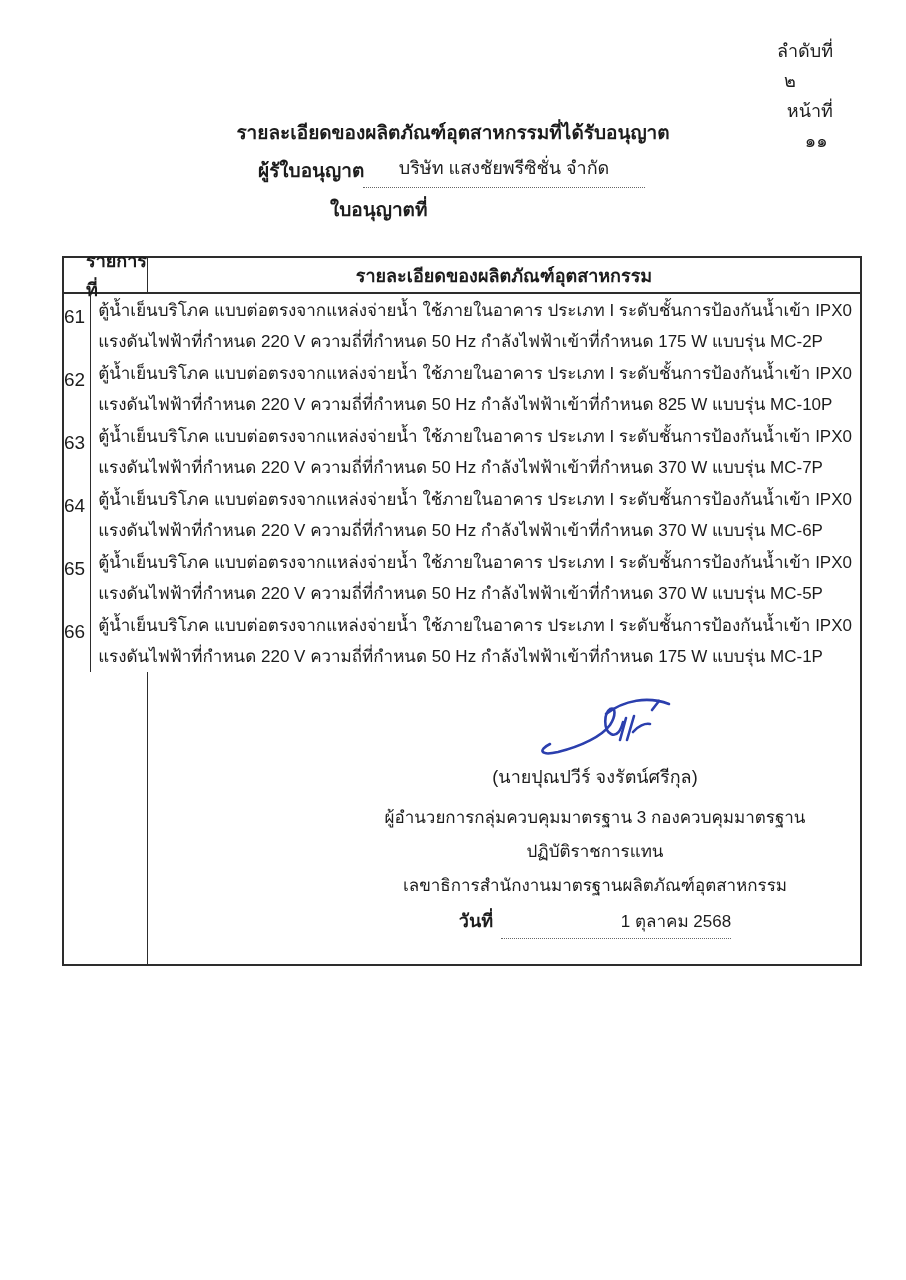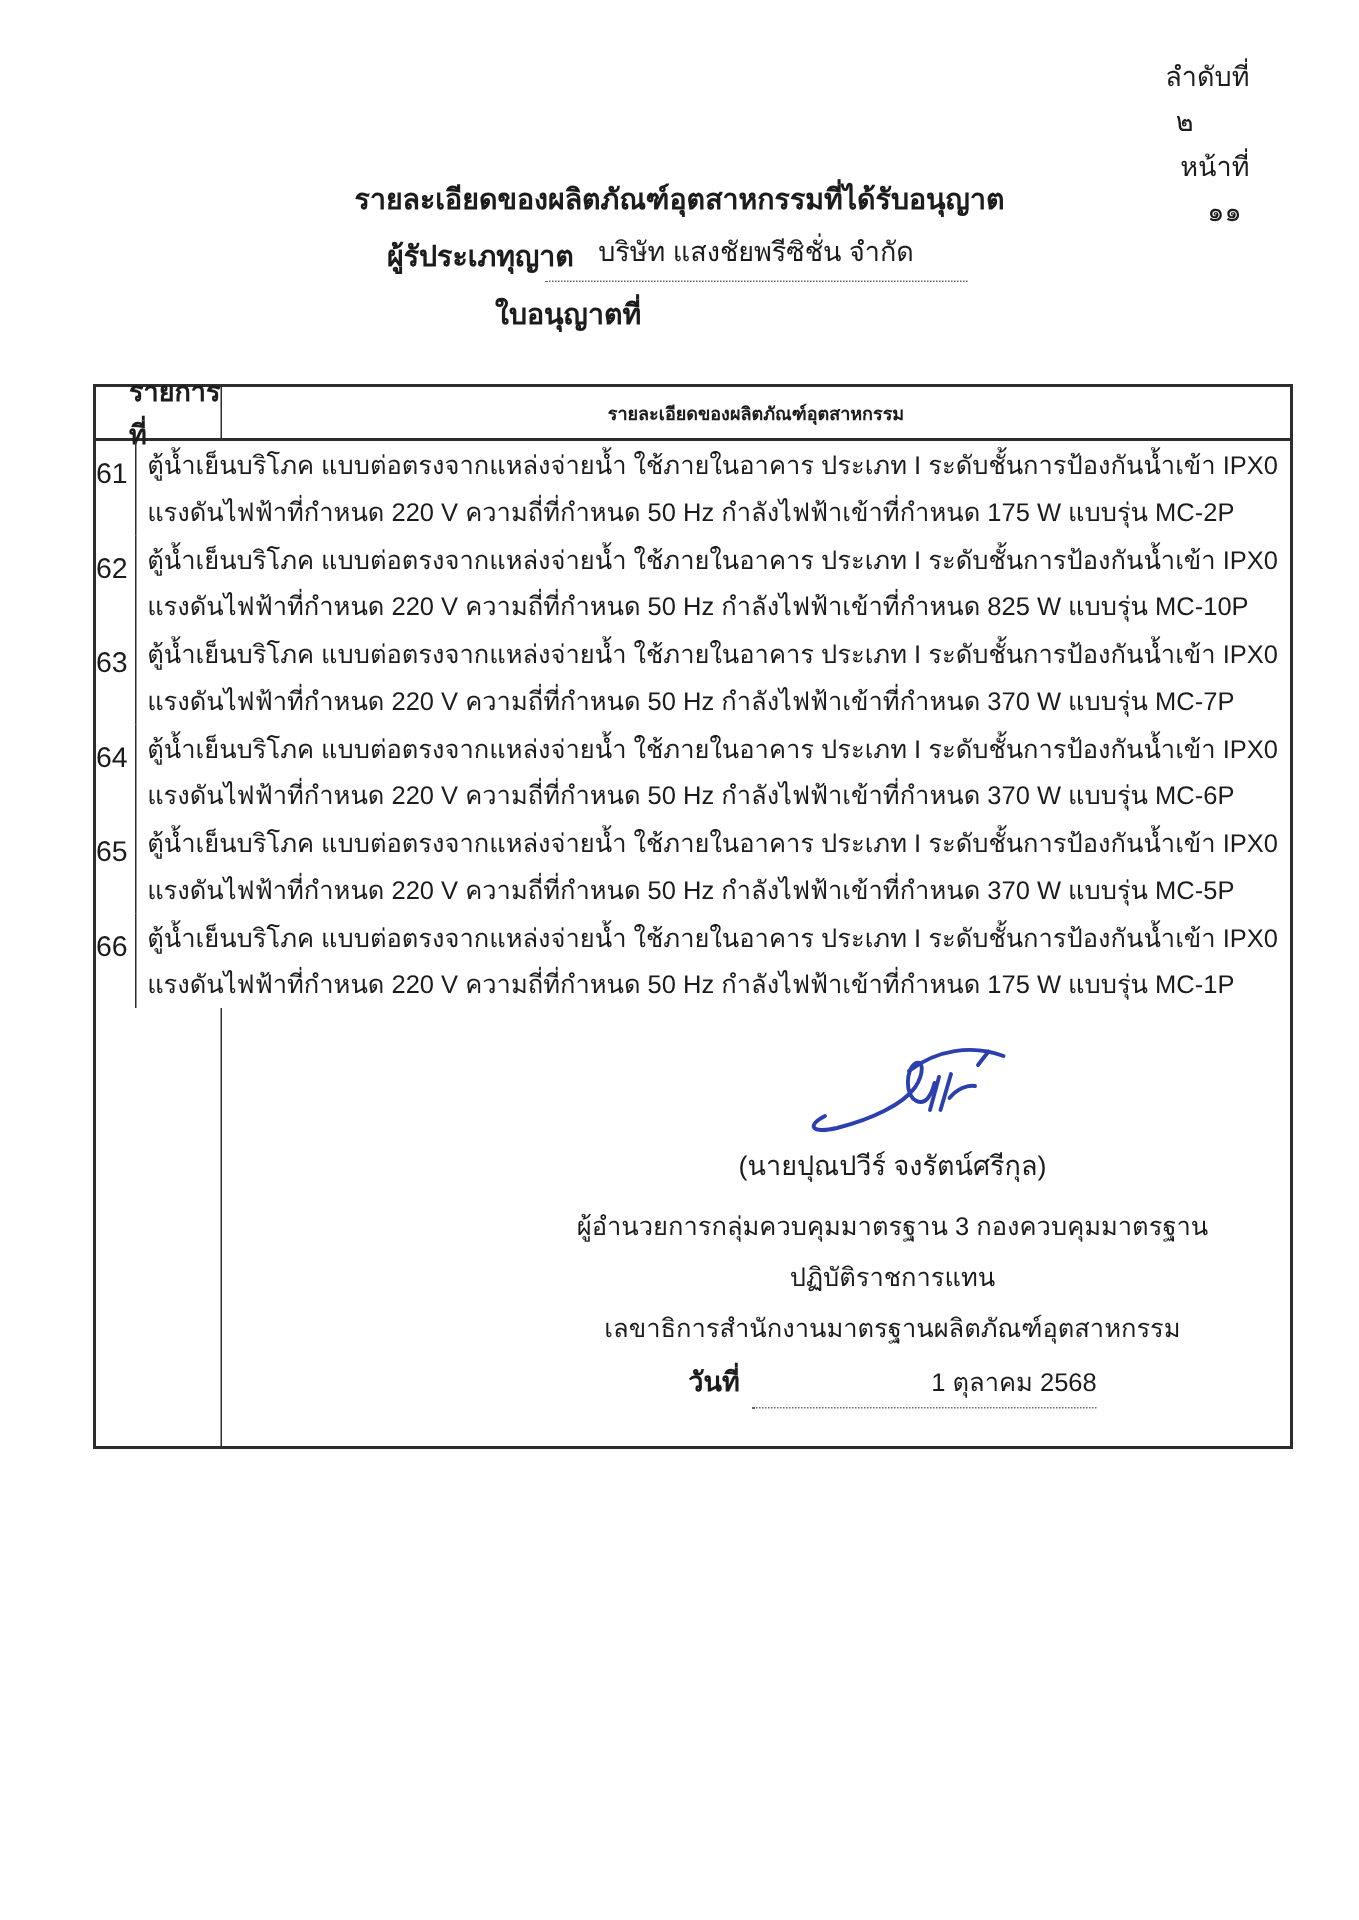--- a/index.html
+++ b/index.html
@@ -47,21 +47,21 @@
     display:flex; flex-direction:column;
   }
   .tbl-header { display:flex; height:36px; border-bottom:2px solid #2d2d2d; }
   .th-no {
     width:84px; border-right:1.5px solid #2d2d2d;
     display:flex; align-items:center; justify-content:center;
     font-weight:bold; font-size:18px;padding-left:22px;
   }
   .th-desc {
     flex:1; display:flex; align-items:center; justify-content:center;
-    font-weight:bold; font-size:12px;
+    font-weight:bold; font-size:18px;
   }
   .t-row { display:flex; min-height:63px; }
   .td-no {
     width:84px; border-right:1.5px solid #2d2d2d;
     font-size:19px; padding-top:12px;
   }
   .td-desc { flex:1; padding:1px 8px 0 7px; font-size:17px; }
   .td-desc .ln { line-height:31px; white-space:nowrap; }
 
   
@@ -98,21 +98,21 @@
       <span class="gap-sm">๒</span>
     </div>
     <div class="row">
       <span>หน้าที่</span>
       <span class="gap-lg">๑๑</span>
     </div>
   </div>
 
   <div class="doc-title">รายละเอียดของผลิตภัณฑ์อุตสาหกรรมที่ได้รับอนุญาต</div>
 
-  <div class="field-label lbl-licensee">ผู้รัประเภทุญาต</div>
+  <div class="field-label lbl-licensee">ผู้รัใบอนุญาต</div>
   <div class="dotted-value val-licensee">บริษัท แสงชัยพรีซิชั่น จำกัด</div>
 
   <div class="field-label lbl-license-no">ใบอนุญาตที่</div>
 
   <div class="tbl">
 
     <div class="tbl-header">
       <div class="th-no">รายการที่</div>
       <div class="th-desc">รายละเอียดของผลิตภัณฑ์อุตสาหกรรม</div>
     </div>

